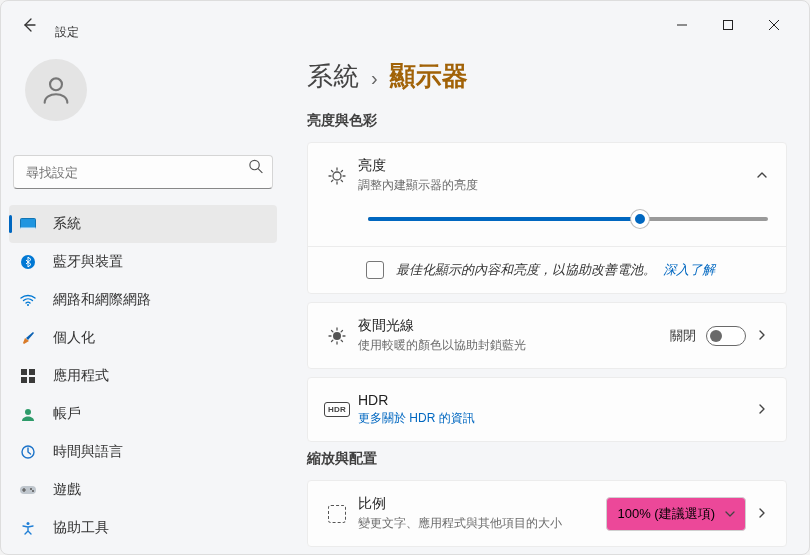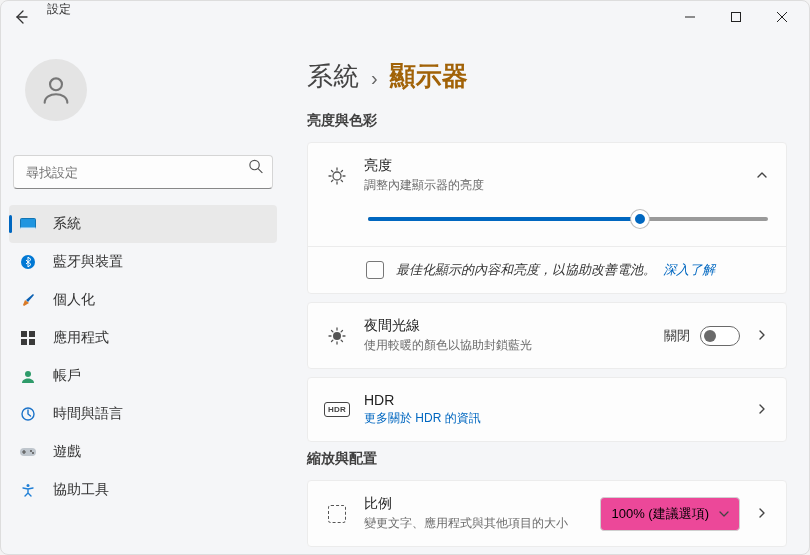--- a/index.html
+++ b/index.html
@@ -1,18 +1,18 @@
 <!DOCTYPE html>
 <html><head>
 <meta charset="utf-8">
 <style>
 * { box-sizing: border-box; margin: 0; padding: 0; font-family: "Segoe UI", "Microsoft JhengHei", sans-serif; }
 body { background: #f3f3f3; width: 810px; height: 555px; overflow: hidden; }
 .window { width: 810px; height: 555px; background: #f5f6f8; border: 1px solid #ddd; border-radius: 8px; display: flex; flex-direction: column; }
-.titlebar { height: 40px; display: flex; align-items: flex-start; padding: 0 4px; }
+.titlebar { height: 40px; display: flex; align-items: flex-end; padding: 0 12px; }
 .back-btn { width: 32px; height: 32px; display: flex; align-items: center; justify-content: center; border-radius: 4px; cursor: pointer; }
 .title { font-size: 12px; margin-left: 10px; color: #333; }
 .win-controls { margin-left: auto; display: flex; }
 .win-btn { width: 46px; height: 32px; display: flex; align-items: center; justify-content: center; cursor: pointer; }
 .body { flex: 1; display: flex; overflow: hidden; }
 .sidebar { width: 284px; padding: 0 8px 8px 8px; display: flex; flex-direction: column; overflow-y: auto; }
 .avatar { width: 62px; height: 62px; border-radius: 50%; background: #e4e4e4; display: flex; align-items: center; justify-content: center; margin: 18px 0 26px 16px; }
 .searchwrap { position: relative; margin: 0 4px 16px 4px; }
 .search { width: 100%; height: 34px; padding: 0 34px 0 12px; background: #fdfdfd; border: 1px solid #d5d5d5; border-bottom: 1.5px solid #888; border-radius: 4px; font-size: 13px; margin-top: 8px; }
 .searchicon { position: absolute; right: 10px; top: 50%; transform: translateY(-50%); pointer-events: none; }
@@ -20,21 +20,21 @@
 .nav-item { height: 38px; display: flex; align-items: center; padding: 0 10px; border-radius: 4px; cursor: pointer; font-size: 14px; color: #333; position: relative; }
 .nav-item.active { background: #e9e9e9; }
 .nav-item.active::before { content: ""; position: absolute; left: 0; top: 10px; bottom: 10px; width: 3px; background: #0067c0; border-radius: 2px; }
 .nav-icon { width: 18px; height: 18px; display: flex; align-items: center; justify-content: center; margin-right: 16px; font-size: 14px; }
 .main { flex: 1; padding: 18px 22px 8px 22px; overflow-y: auto; }
 .breadcrumb { font-size: 26px; color: #444; display: flex; align-items: baseline; gap: 12px; margin-bottom: 18px; }
 .breadcrumb .chev { font-size: 20px; color: #666; }
 .breadcrumb .page { font-weight: 600; color: #a16207; }
 .section-title { font-size: 14px; font-weight: 600; color: #404040; margin: 8px 0 12px 0; }
 .card { background: #fdfdfd; border: 1px solid #ececec; border-radius: 4px; margin-bottom: 8px; }
-.card-row { display: flex; align-items: center; padding: 14px 18px; gap: 16px; min-height: 62px; justify-content: flex-end; }
+.card-row { display: flex; align-items: center; padding: 14px 18px; gap: 10px; min-height: 62px; justify-content: flex-end; }
 .card-icon { width: 22px; display: flex; align-items: center; justify-content: center; color: #555; }
 .card-text { flex: 1; }
 .card-title { font-size: 14px; color: #222; }
 .card-sub { font-size: 12px; color: #6b6b6b; margin-top: 2px; }
 .card-sub a, .link { color: #0067c0; text-decoration: none; cursor: pointer; }
 .chevron { color: #444; }
 .slider-row { padding: 2px 18px 18px 60px; }
 .slider { width: 100%; height: 18px; position: relative; }
 .slider-track { position: absolute; top: 50%; left: 0; right: 0; height: 4px; transform: translateY(-50%); background: #9a9a9a; border-radius: 2px; }
 .slider-fill { position: absolute; top: 50%; left: 0; height: 4px; transform: translateY(-50%); background: #0067c0; border-radius: 2px; }
@@ -115,20 +115,29 @@
           <span class="nav-icon">
               <svg width="14" height="14" viewBox="0 0 14 14">
                 <circle cx="7" cy="7" r="7" fill="#0078d4"></circle>
                 <path d="M7 2v10l3-2.5L5 5m0 4l5-4.5L7 2" stroke="#fff" stroke-width="1" fill="none" stroke-linejoin="round"></path>
               </svg>
             </span>
           <span>藍牙與裝置</span>
         </div>
         <div class="nav-item">
           <span class="nav-icon">
+              <svg width="16" height="12" viewBox="0 0 16 12">
+                <path d="M1 4a11 11 0 0114 0M3.5 6.5a7 7 0 019 0M6 9a3 3 0 014 0" stroke="#0078d4" stroke-width="1.4" fill="none" stroke-linecap="round"></path>
+                <circle cx="8" cy="11" r="1" fill="#0078d4"></circle>
+              </svg>
+            </span>
+          <span>網路和網際網路</span>
+        </div>
+        <div class="nav-item">
+          <span class="nav-icon">
               <svg width="14" height="14" viewBox="0 0 14 14">
                 <path d="M2 12l2-5 4 3-5 3z" fill="#d97b29"></path>
                 <path d="M5 7L12 1l1 1-6 7" fill="#0b61b3"></path>
               </svg>
             </span>
           <span>個人化</span>
         </div>
         <div class="nav-item">
           <span class="nav-icon">
               <svg width="14" height="14" viewBox="0 0 14 14">

